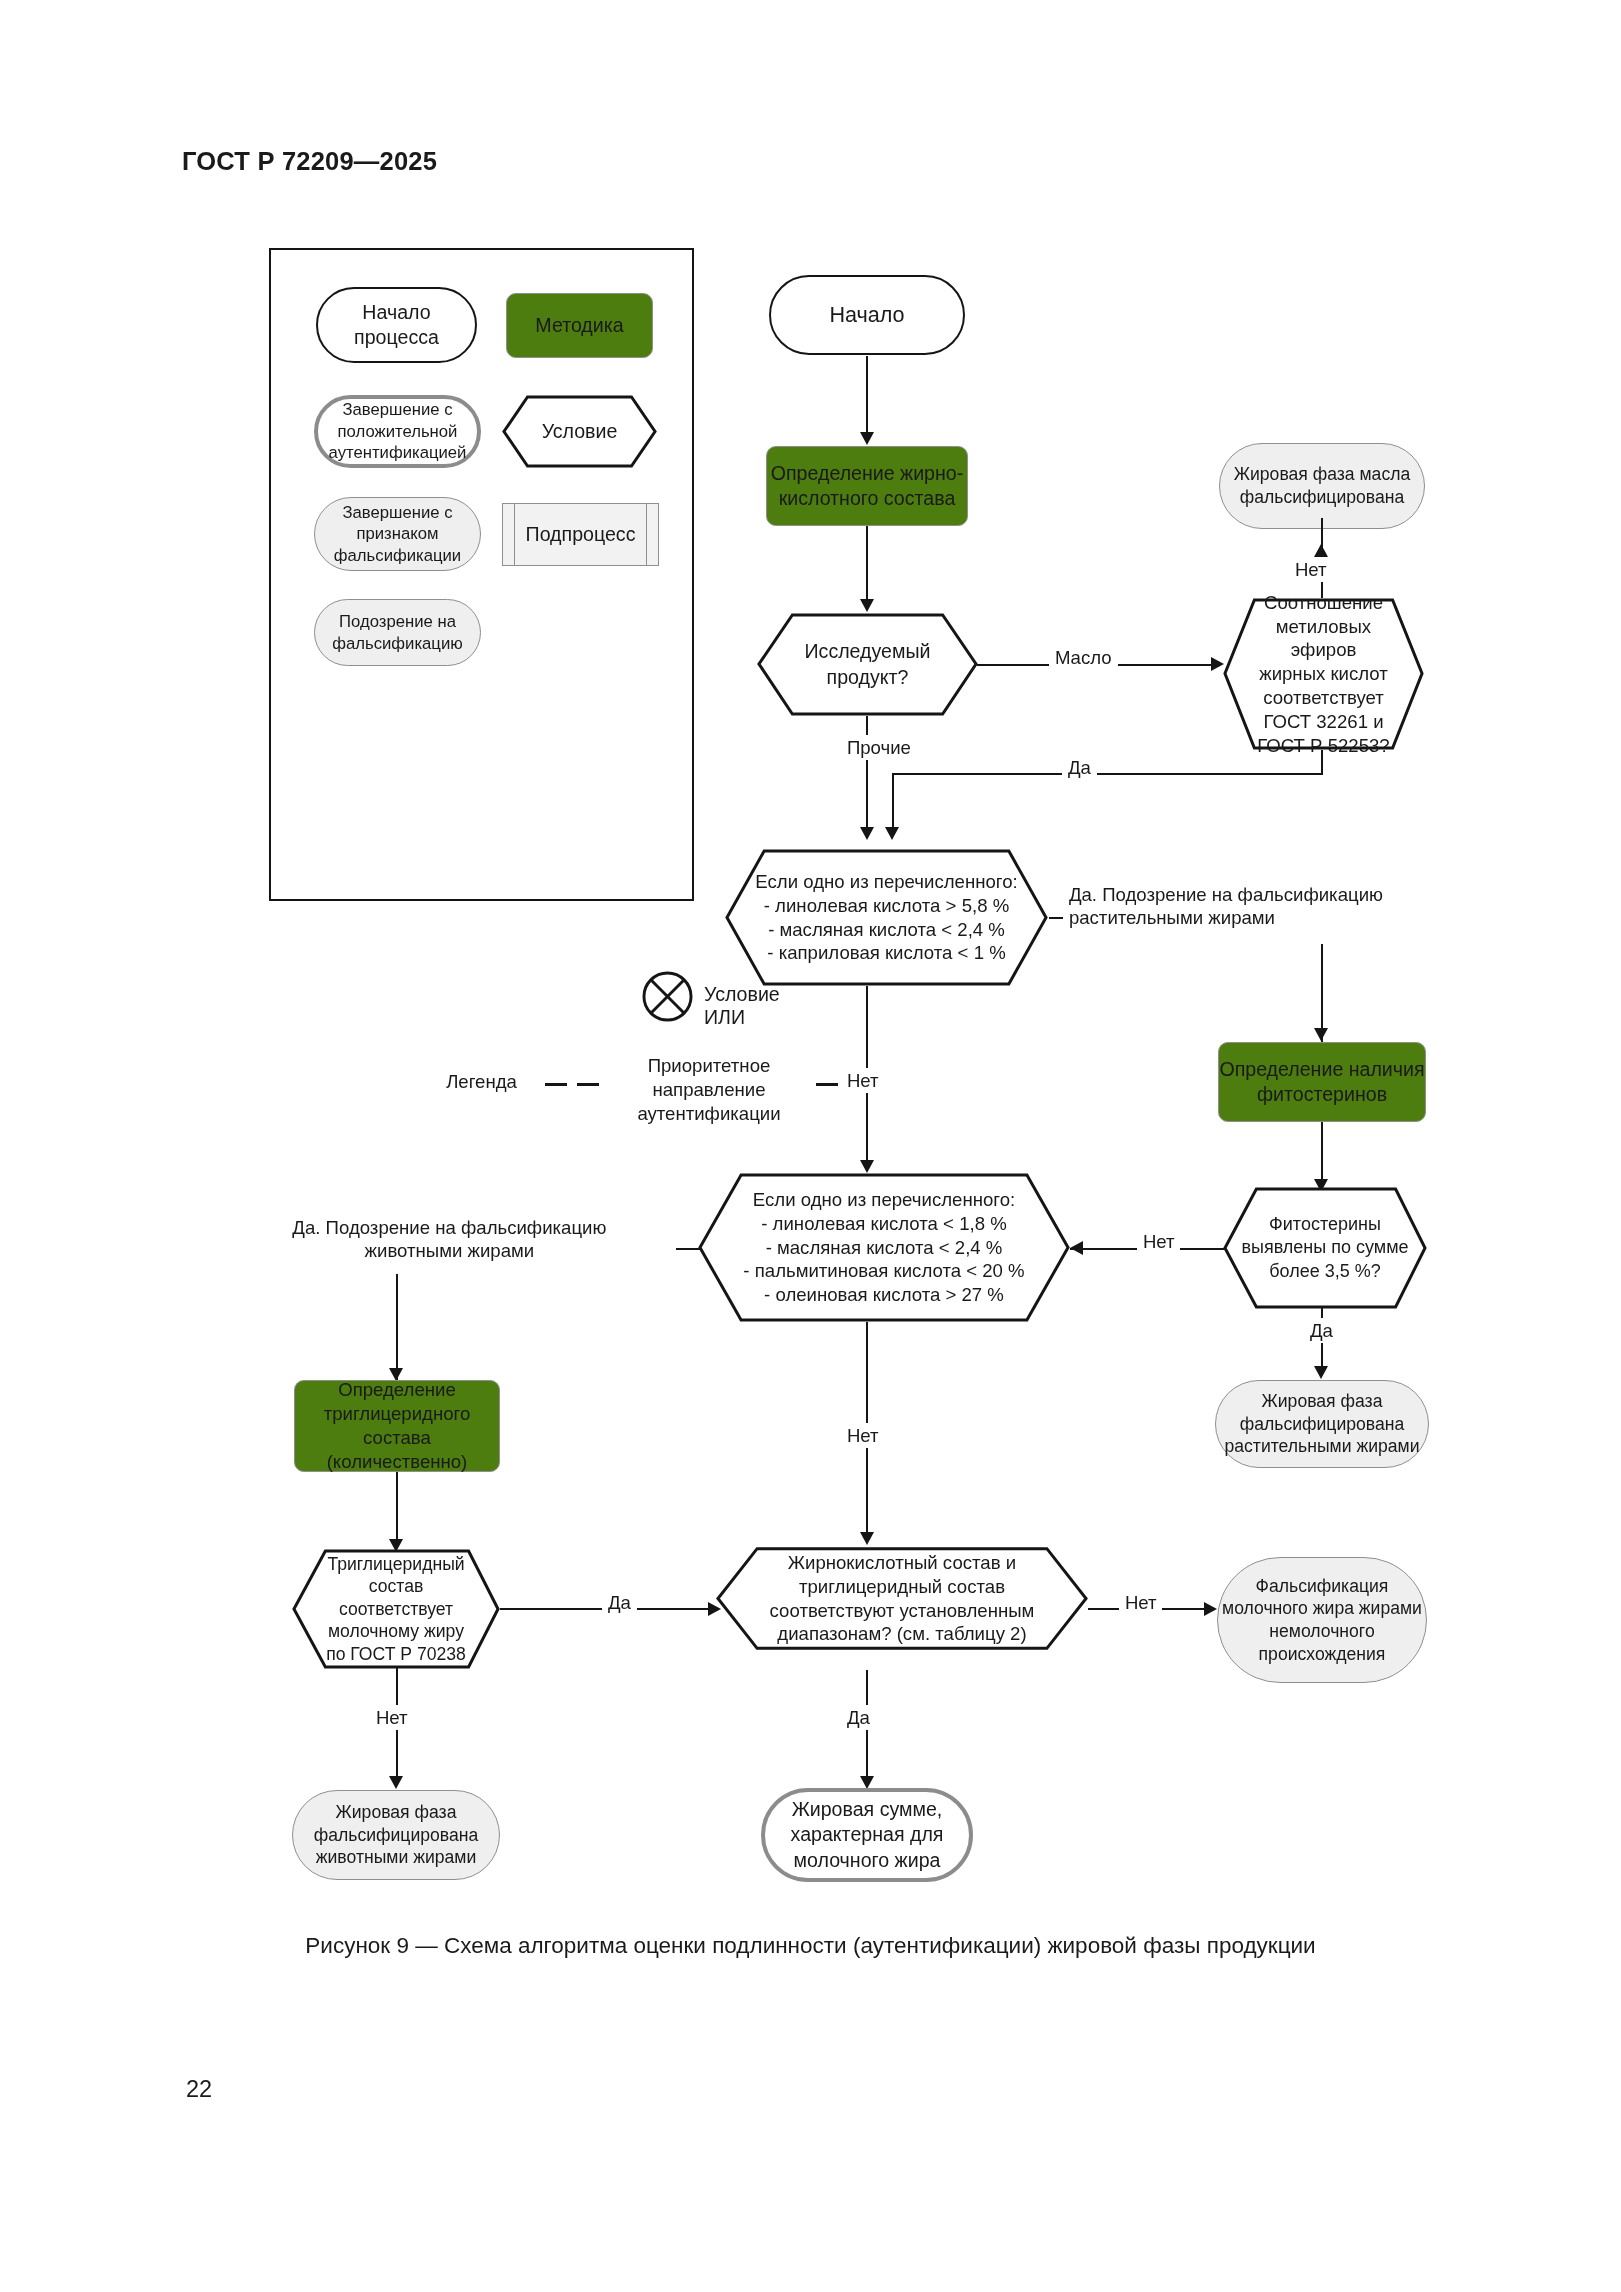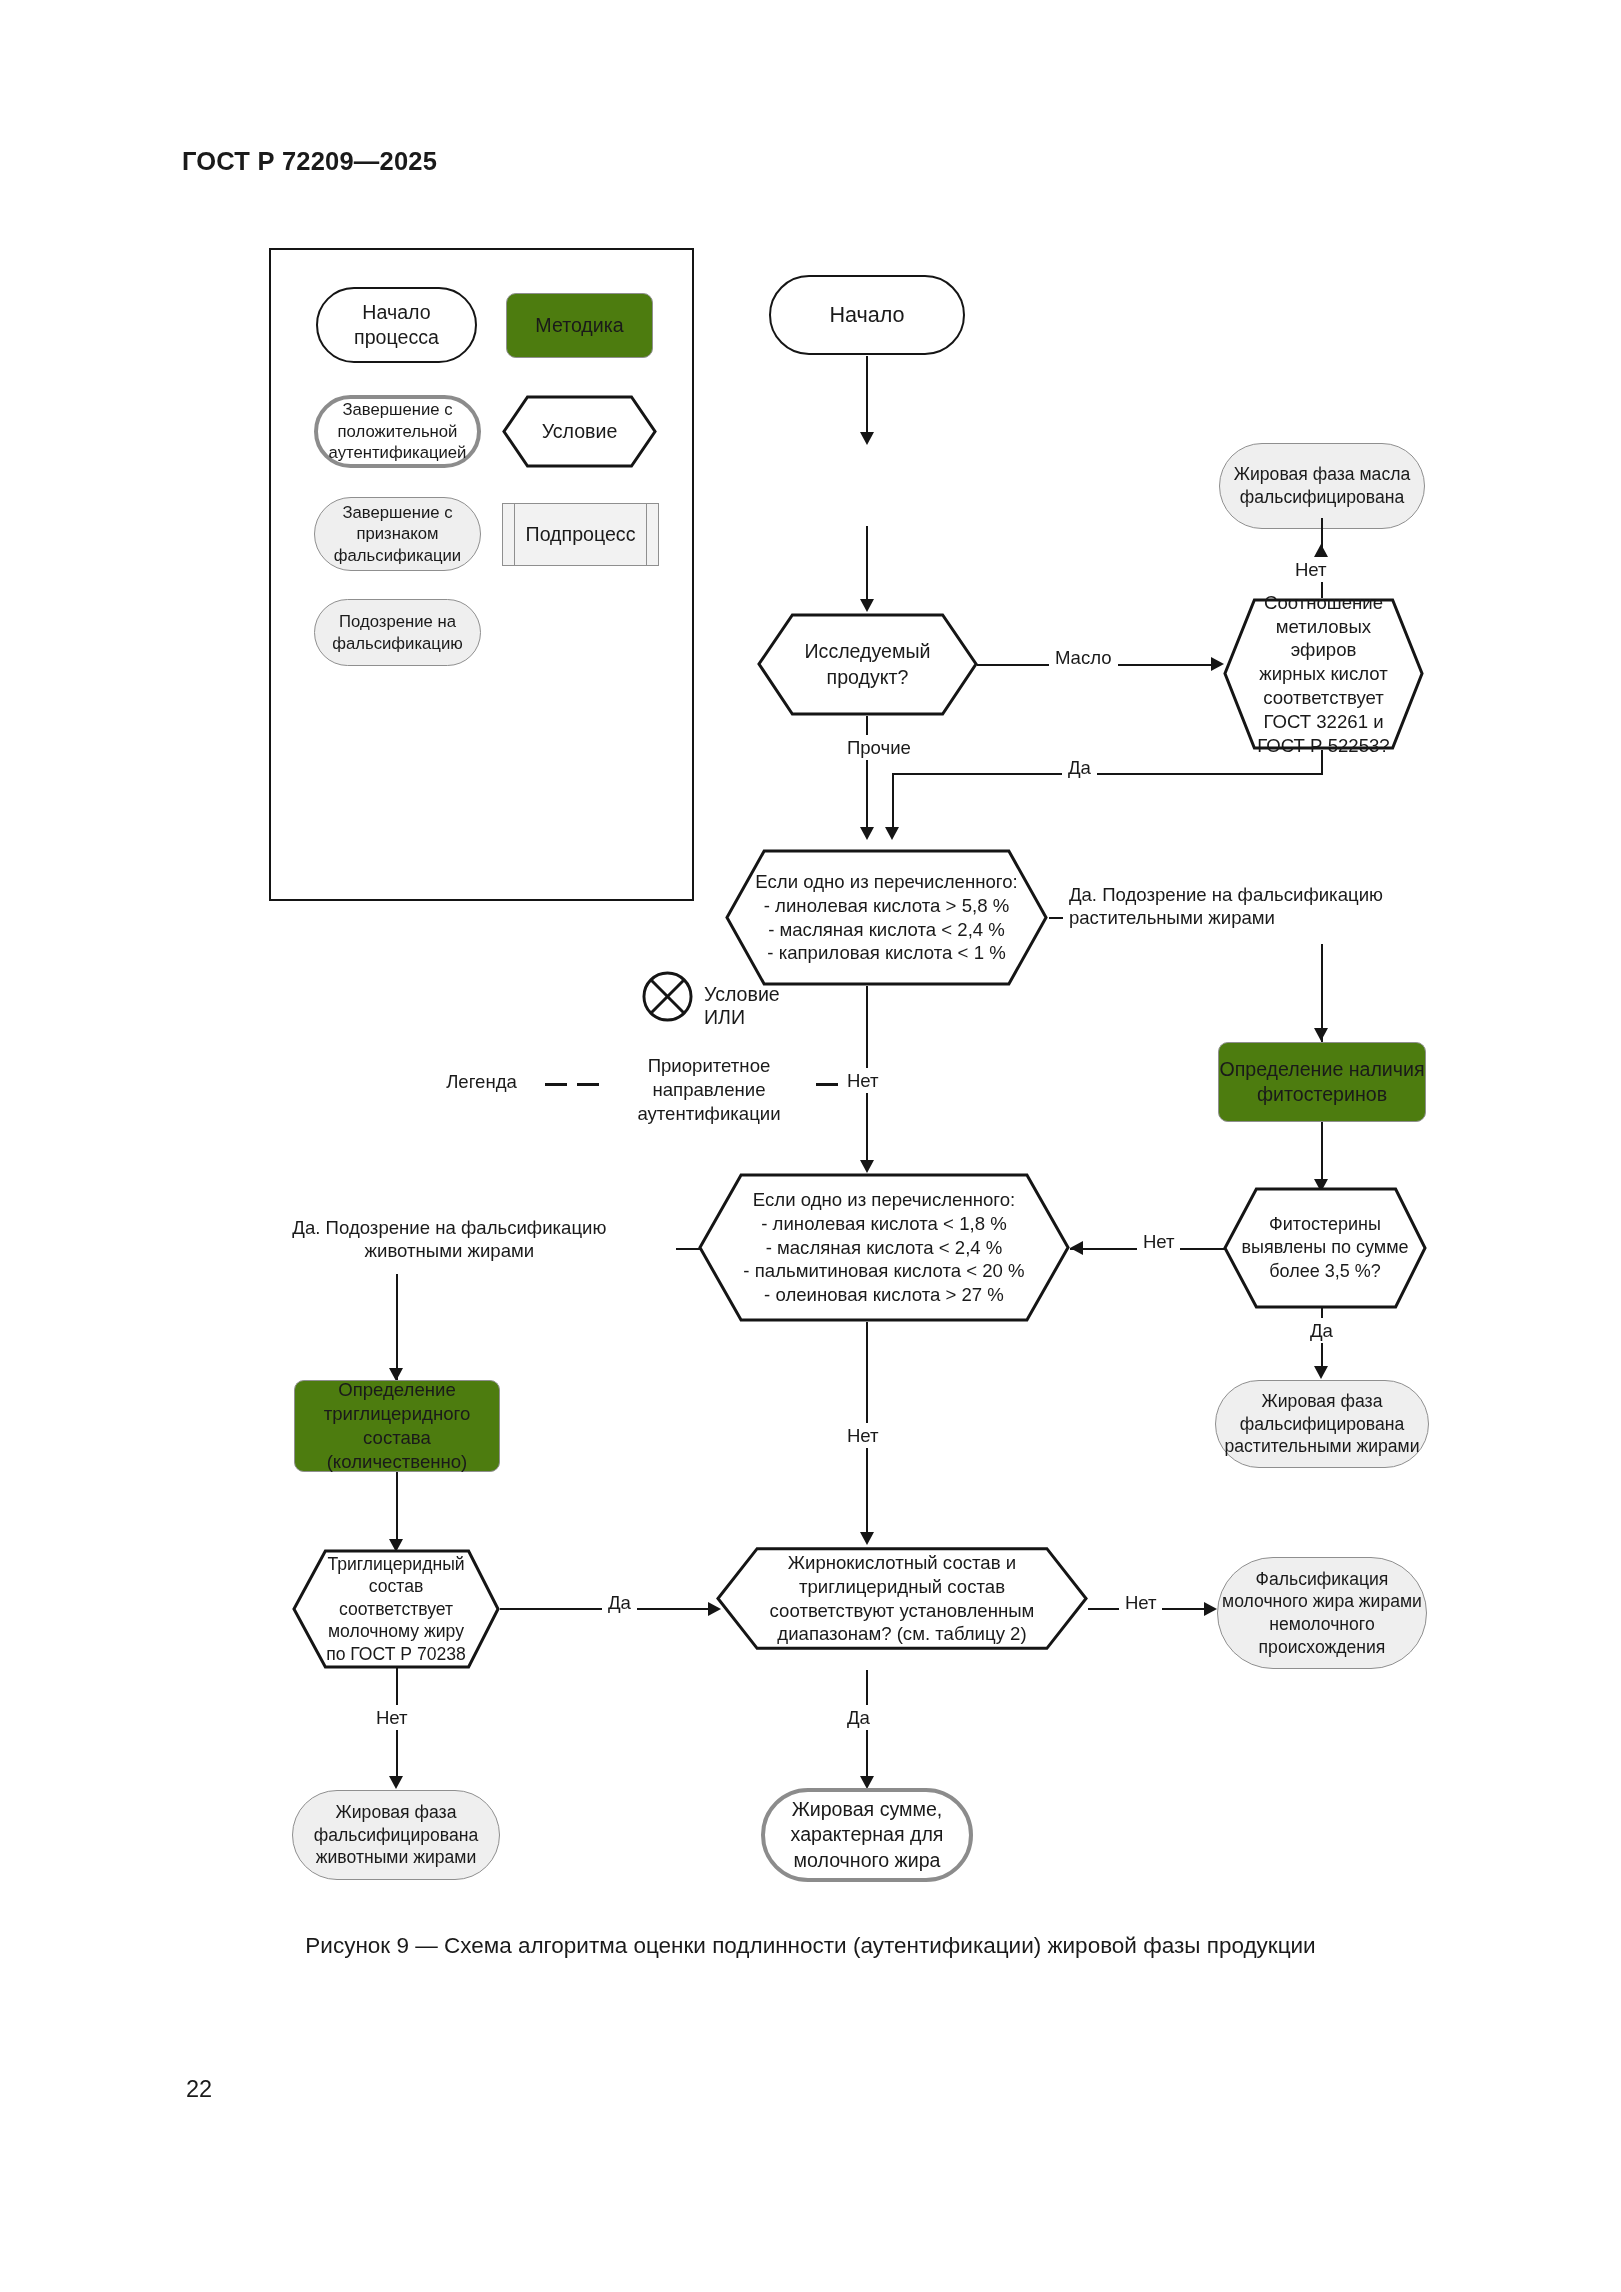--- a/index.html
+++ b/index.html
@@ -157,20 +157,22 @@
       <path d="M12 4 L28 12 L12 20 L17 12 Z" fill="#151515"></path>
     </svg>
 
     <div class="legend-caption">Легенда</div>
   </div>
 
   <div class="node term-start" style="left:769px;top:275px;width:196px;height:80px;font-size:21.6px;">Начало</div>
   <div class="ln v" style="left:866px;top:356px;height:84px;"></div>
   <div class="arrow down" style="left:860px;top:432px;"></div>
 
+  <div class="node proc" style="left:766px;top:446px;width:202px;height:80px;font-size:19.6px;">Определение жирно-
+кислотного состава</div>
   <div class="ln v" style="left:866px;top:526px;height:80px;"></div>
   <div class="arrow down" style="left:860px;top:599px;"></div>
 
   <div class="node hex" style="left:757px;top:613px;width:221px;height:103px;font-size:19.6px;">
     <svg viewBox="0 0 225 105" preserveAspectRatio="none">
       <path d="M36 2 L189 2 L223 52 L189 103 L36 103 L2 52 Z" fill="#fff" stroke="#151515" stroke-width="3" vector-effect="non-scaling-stroke"></path>
     </svg>
     <span class="hex-label">Исследуемый
 продукт?</span>
   </div>
@@ -304,21 +306,21 @@
     </svg>
     <span class="hex-label">Жирнокислотный состав и
 триглицеридный состав
 соответствуют установленным
 диапазонам? (см. таблицу 2)</span>
   </div>
 
   <div class="ln h" style="left:1088px;top:1608px;width:122px;"></div>
   <div class="arrow right" style="left:1204px;top:1602px;"></div>
   <div class="edge-label" style="left:1119px;top:1590px;">Нет</div>
-  <div class="node term-grey" style="left:1217px;top:1557px;width:210px;height:112px;font-size:17.6px;">Фальсификация
+  <div class="node term-grey" style="left:1217px;top:1557px;width:210px;height:126px;font-size:17.6px;">Фальсификация
 молочного жира жирами
 немолочного
 происхождения</div>
 
   <div class="ln v" style="left:866px;top:1670px;height:114px;"></div>
   <div class="arrow down" style="left:860px;top:1776px;"></div>
   <div class="edge-label" style="left:841px;top:1705px;">Да</div>
 
   <div class="node term-grey" style="left:292px;top:1790px;width:208px;height:90px;font-size:17.6px;">Жировая фаза
 фальсифицирована

